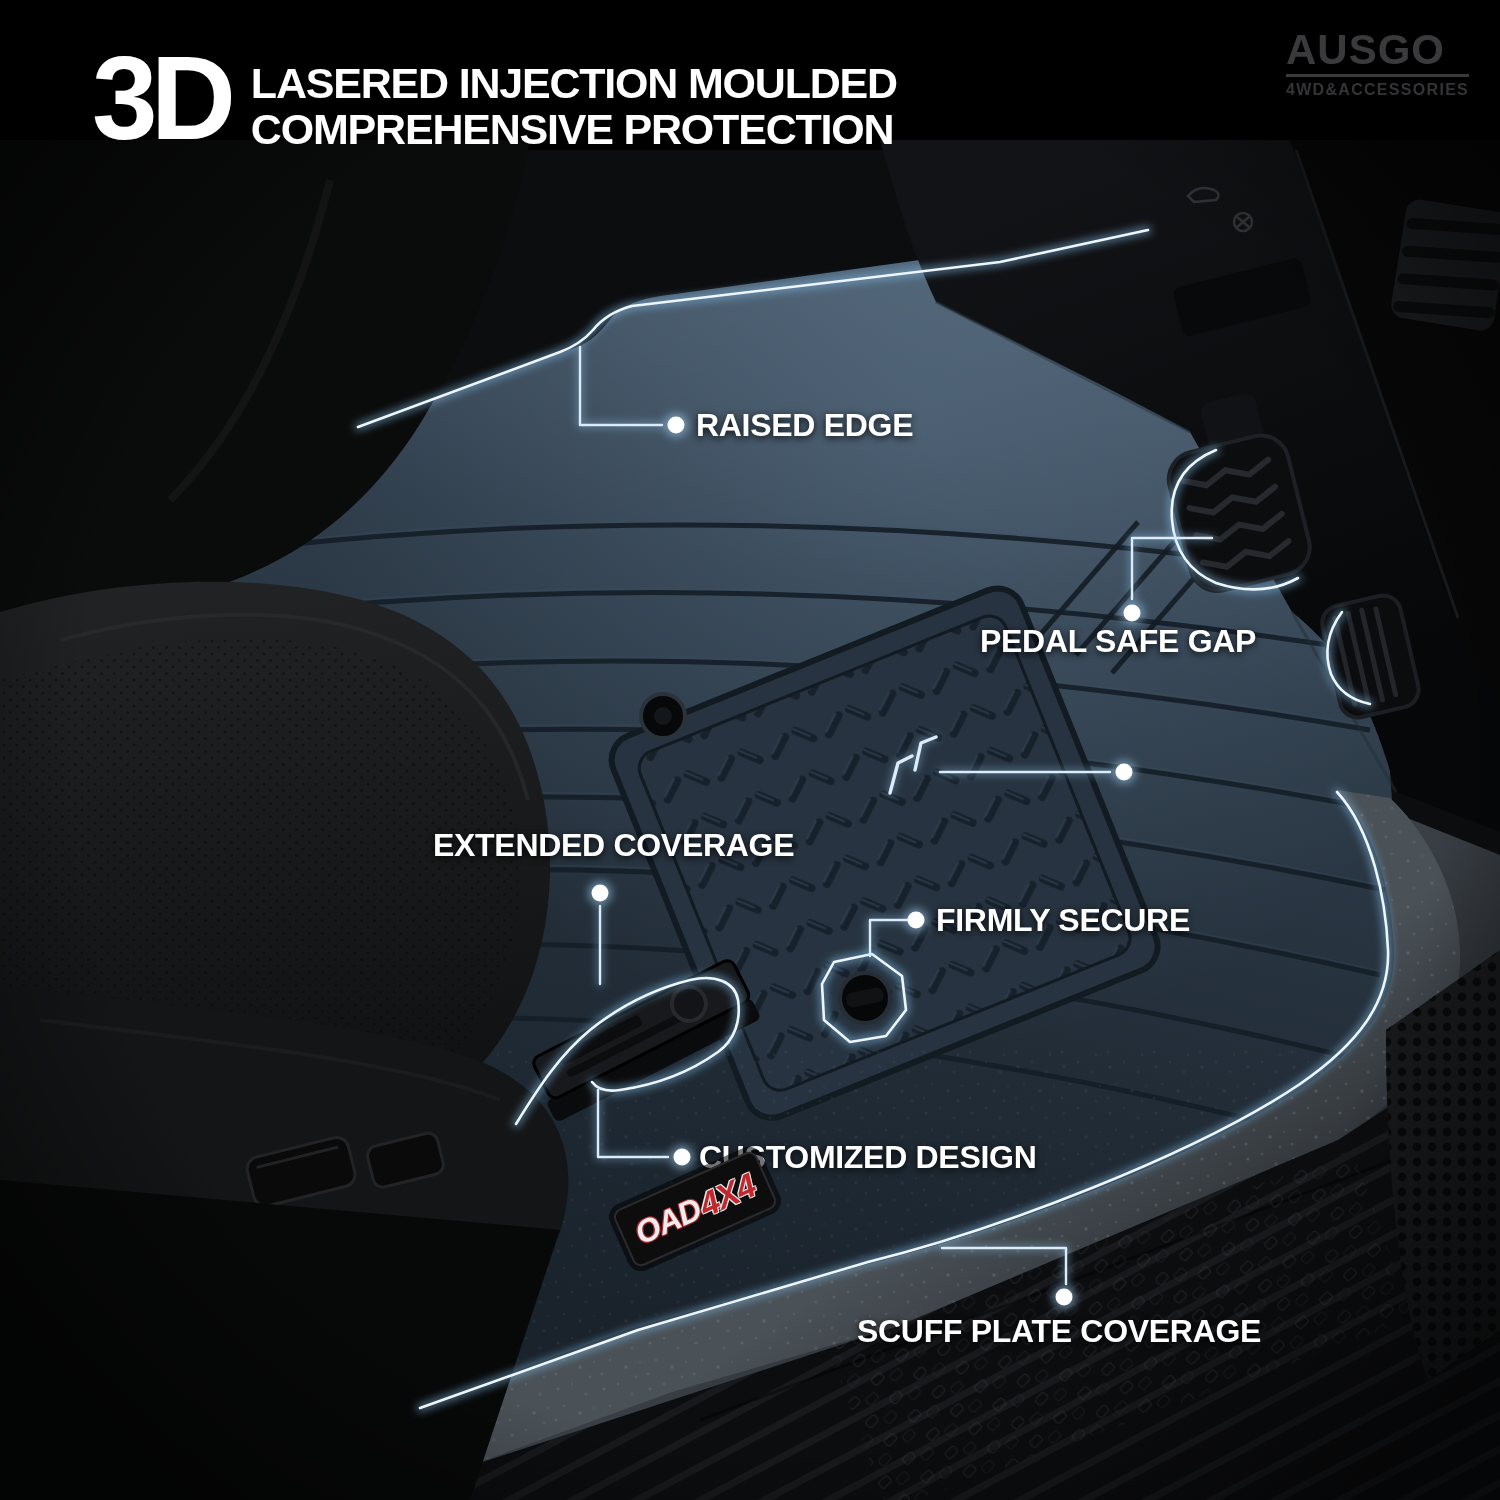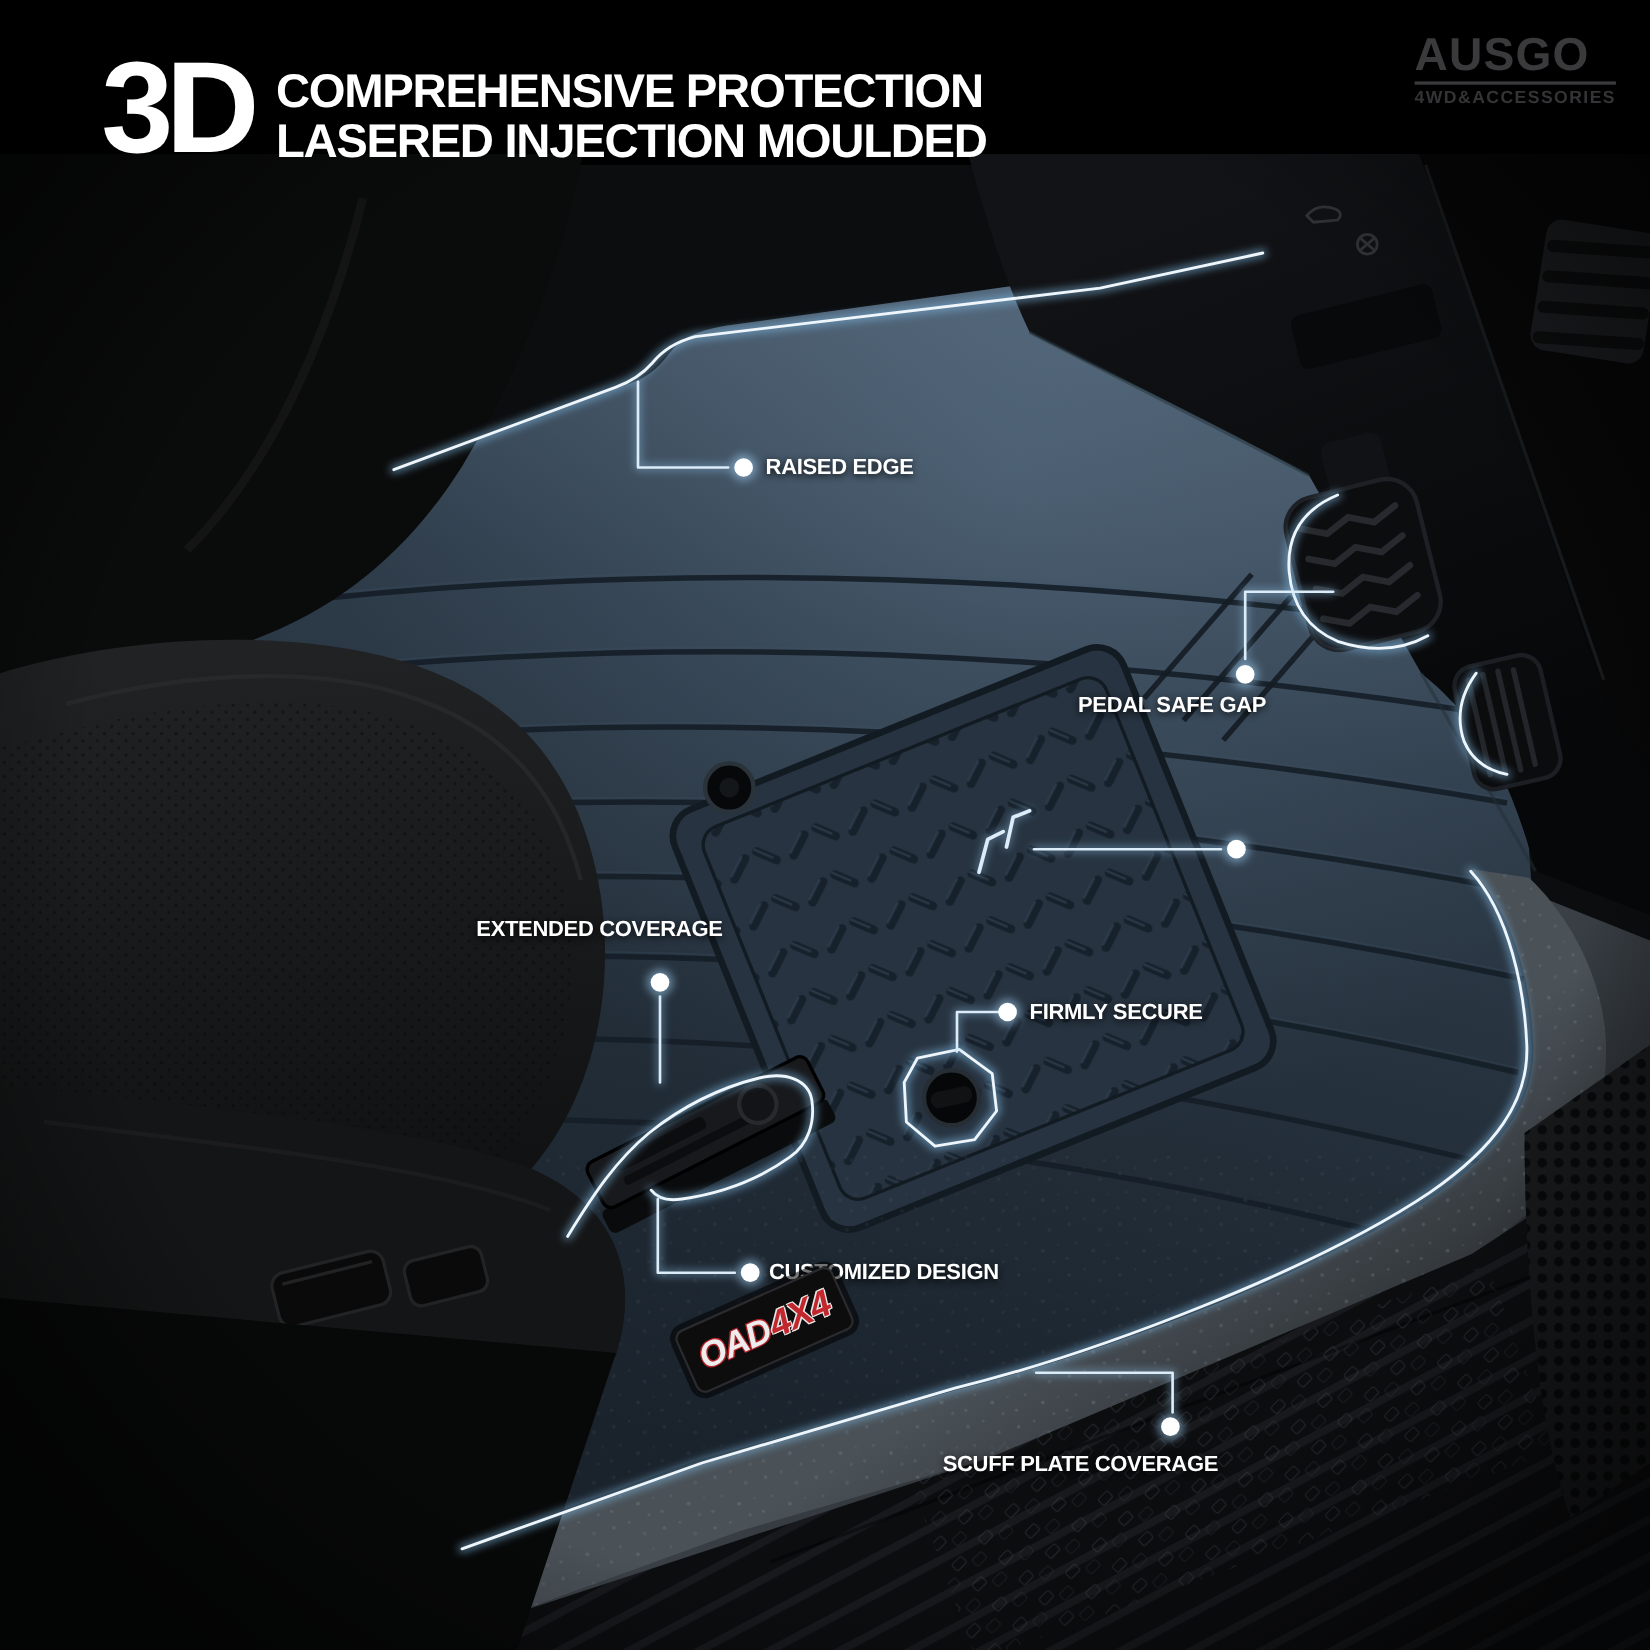--- a/index.html
+++ b/index.html
@@ -15,21 +15,21 @@
   }
   .tlines{margin-left:22px;margin-top:14px;font-size:43px;font-weight:bold;
     line-height:46px;letter-spacing:-1.2px;white-space:nowrap;}
   
   .brand{position:absolute;left:1286px;top:28px;text-align:left;}
   .brand-name{font-size:42px;font-weight:bold;color:#3a3a3c;letter-spacing:1px;
     border-bottom:3px solid #3a3a3c;padding-bottom:2px;line-height:44px;}
   .brand-tag{font-size:16px;font-weight:bold;color:#343437;letter-spacing:1.3px;margin-top:4px;}
   
   .callout{
-    position:absolute;color:#fff;font-size:20px;font-weight:bold;letter-spacing:-0.3px;
+    position:absolute;color:#fff;font-size:32px;font-weight:bold;letter-spacing:-0.3px;
     white-space:nowrap;line-height:38px;text-shadow:0 2px 7px rgba(0,0,0,.85);
   }
   
   .oad-badge{
     position:absolute;left:617px;top:1178px;width:152px;height:58px;
     transform:rotate(-24deg);background:#0d0d0e;border:2px solid #2b2b2d;
     border-radius:9px;box-shadow:0 0 0 5px rgba(0,0,0,.55);
     display:flex;align-items:center;justify-content:center;
     font-weight:bold;font-style:italic;
   }
@@ -323,22 +323,22 @@
       <circle cx="600" cy="893" r="8.5"></circle>
       <circle cx="916" cy="920" r="8.5"></circle>
       <circle cx="682" cy="1157" r="8.5"></circle>
       <circle cx="1064" cy="1297" r="8.5"></circle>
     </g>
   </svg>
 
   <div class="headline">
     <span class="t3d">3D</span>
     <div class="tlines">
+      <div>LASERED INJECTION MOULDED</div>
       <div>COMPREHENSIVE PROTECTION</div>
-      <div>LASERED INJECTION MOULDED</div>
     </div>
   </div>
 
   <div class="brand">
     <div class="brand-name">AUSGO</div>
     <div class="brand-tag">4WD&amp;ACCESSORIES</div>
   </div>
 
   <div class="callout" style="left:696px;top:406px;">RAISED EDGE</div>
   <div class="callout" style="left:980px;top:622px;">PEDAL SAFE GAP</div>

